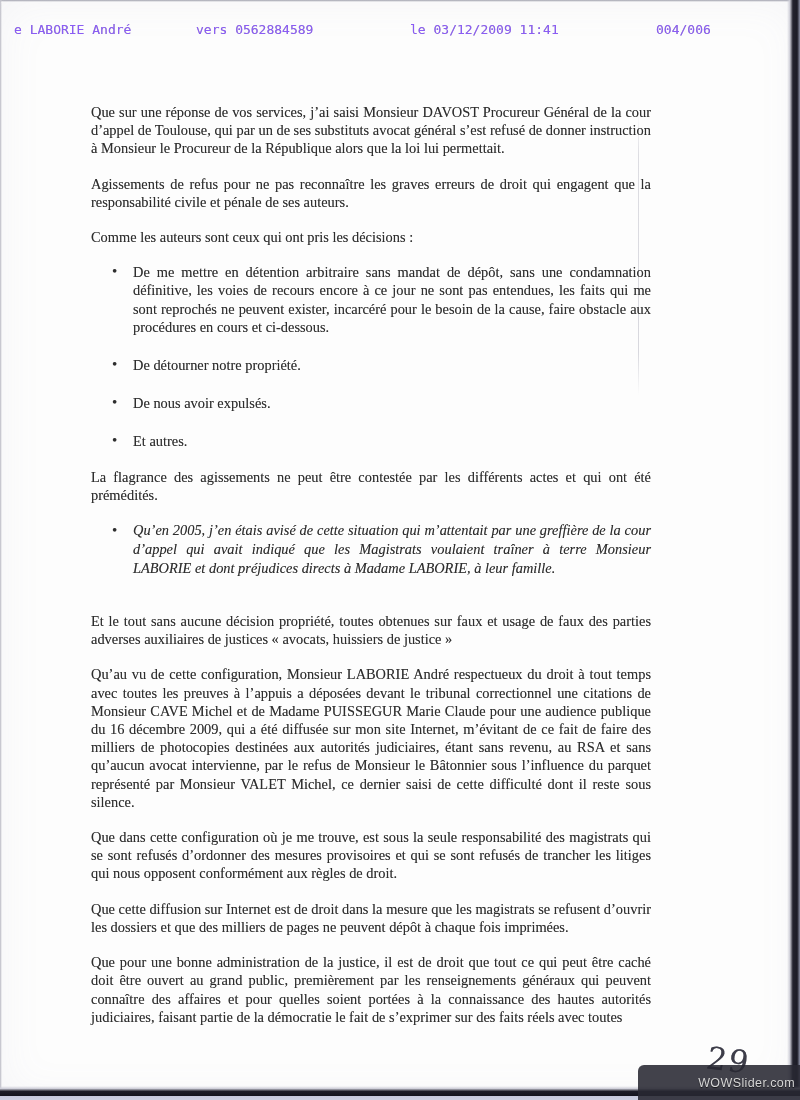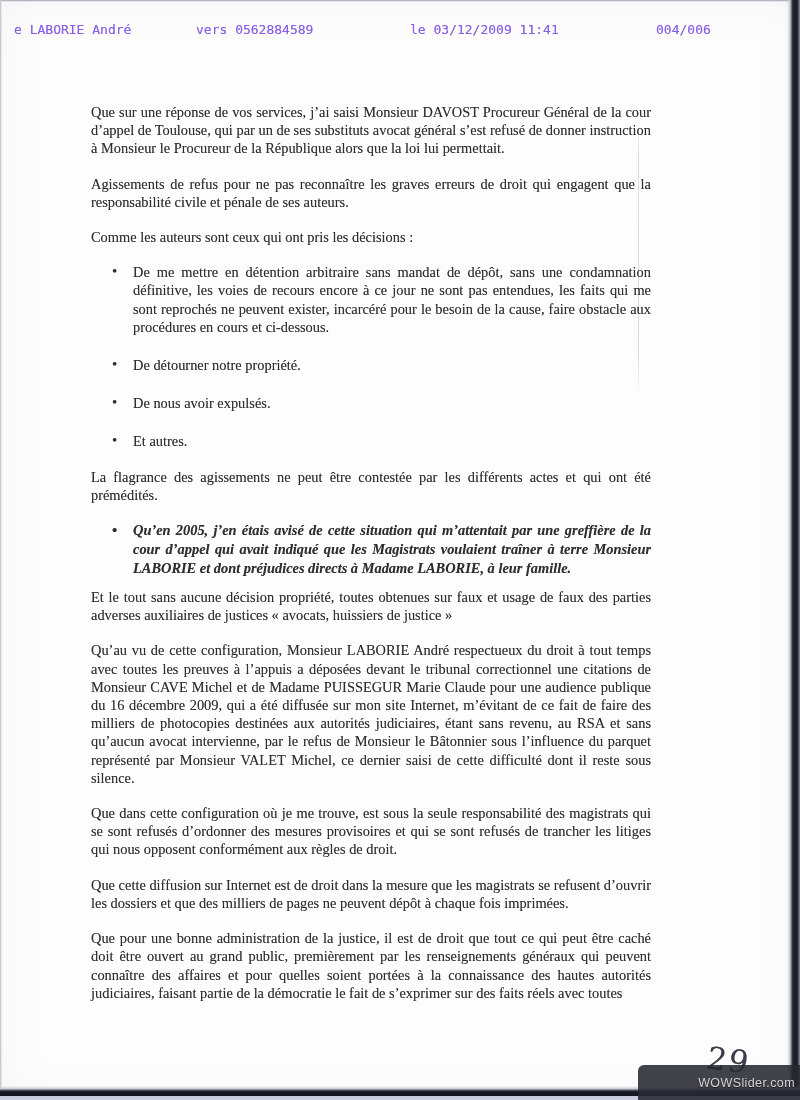--- a/index.html
+++ b/index.html
@@ -53,22 +53,22 @@
   .doc ul { list-style: none; margin: 0 0 17px 0; padding: 0 0 0 42px; }
   .doc li { position: relative; margin-bottom: 20px; }
   .doc li:last-child { margin-bottom: 0; }
   .doc li::before {
     content: "\2022";
     position: absolute; left: -21px; top: -1px;
     font-size: 15px; color: #2e2e2e;
   }
   .em-bullet {
     position: relative;
-    margin: 0 0 10px 0; padding-left: 42px;
-    font-weight: bold; font-style: italic;
+    margin: 0 0 34px 0; padding-left: 42px;
+    font-weight: normal; font-style: italic;
     line-height: 19px;
   }
   .em-bullet::before {
     content: "\2022";
     position: absolute; left: 21px; top: 0;
     font-size: 15px; font-style: normal;
   }
 
   
   .artifact-vline {

